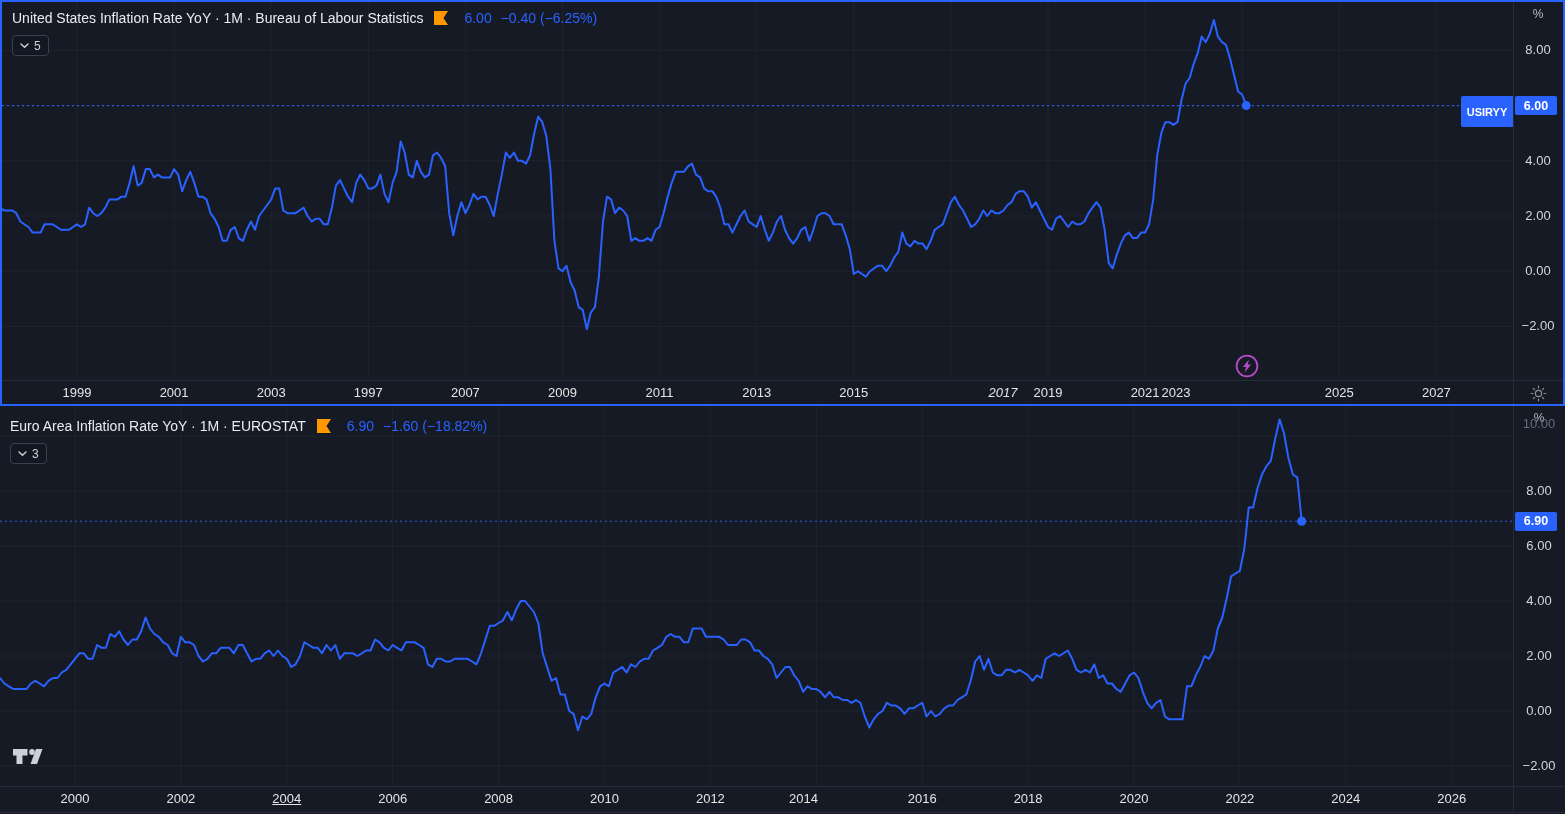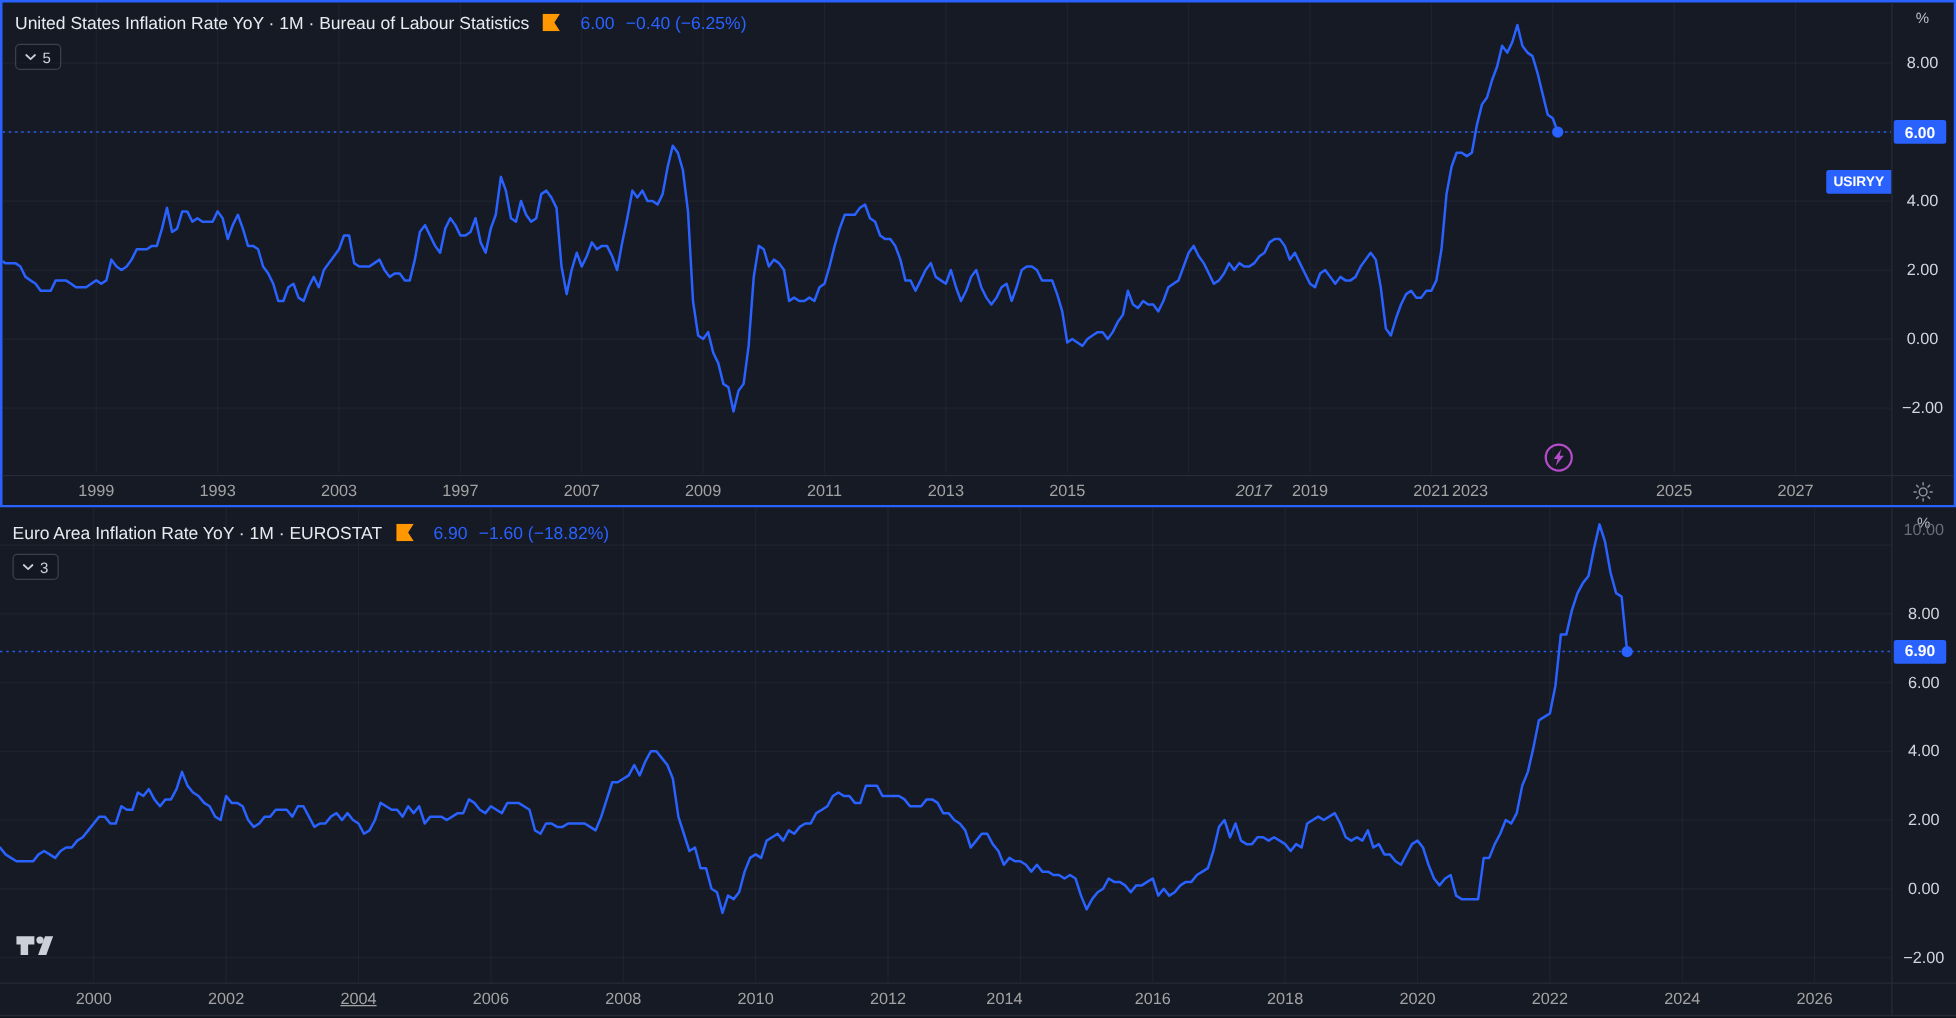--- a/index.html
+++ b/index.html
@@ -23,35 +23,35 @@
   .pane-bottom .header{top:10px;}
   .title-row{display:flex;align-items:center;height:20px;}
   .title{font-size:14px;font-weight:500;color:#e9ebf0;white-space:nowrap;}
   .flag-btn{display:inline-flex;align-items:center;margin-left:11px;cursor:pointer;}
   .val{color:#2962ff;font-size:14px;font-weight:500;margin-left:15px;white-space:nowrap;}
   .val.chg{margin-left:9px;}
   .collapse{margin-top:7px;display:inline-flex;align-items:center;gap:5px;height:21px;padding:0 7px;
             background:rgba(18,22,32,.55);border:1px solid #3a404d;border-radius:4px;
             color:#cdd1da;font-size:12px;cursor:pointer;}
 
-  .time-axis{position:absolute;height:22px;font-size:13px;color:#a3a3a3;z-index:3;}
+  .time-axis{position:absolute;height:22px;font-size:13px;color:#e5e5e5;z-index:3;}
   .pane-top .time-axis{left:0;top:380px;width:1511px;}
   .pane-bottom .time-axis{left:0;top:382px;width:1513px;}
   .time-axis span{position:absolute;width:48px;text-align:center;line-height:22px;}
 
   .price-axis{position:absolute;top:0;font-size:13px;color:#d2d5dd;z-index:3;}
   .pane-top .price-axis{left:1511px;width:50px;height:378px;}
   .pane-bottom .price-axis{left:1513px;width:52px;height:380px;}
   .price-axis .tick{position:absolute;left:0;width:100%;text-align:center;height:16px;line-height:16px;}
   .price-axis .tick.dim{color:#686d79;}
   .price-axis .unit{position:absolute;top:5px;left:0;width:100%;text-align:center;font-size:12px;color:#b9bdc8;}
 
-  .sym-badge{position:absolute;left:1459px;width:52px;height:19px;background:#2962ff;color:#fff;
+  .sym-badge{position:absolute;left:1459px;width:52px;height:31px;background:#2962ff;color:#fff;
              font-size:11px;font-weight:700;display:flex;align-items:center;justify-content:center;
-             border-radius:2px 0 0 2px;z-index:5;margin-top:40px;}
+             border-radius:2px 0 0 2px;z-index:5;}
   .price-badge{position:absolute;height:19px;background:#2962ff;color:#fff;font-size:12.5px;font-weight:700;
                display:flex;align-items:center;justify-content:center;border-radius:2px;z-index:5;}
   .pane-top .price-badge{left:1513px;width:42px;}
   .pane-bottom .price-badge{left:1515px;width:42px;}
 
   .event-icon{position:absolute;left:1232px;top:351px;width:26px;height:26px;z-index:4;cursor:pointer;}
   .corner-icon{position:absolute;left:1528px;top:383px;width:17px;height:17px;color:#8a8e99;z-index:4;cursor:pointer;}
   .tv-logo{position:absolute;left:13px;top:340px;width:34px;height:22px;color:#ccd0d9;z-index:4;cursor:pointer;}
 </style>
 </head>
@@ -104,21 +104,21 @@
       <button class="collapse">
         <svg width="9" height="6" viewBox="0 0 9 6">
           <path d="M1 1 L4.5 4.3 L8 1" stroke="#cdd1da" stroke-width="1.4" fill="none" stroke-linecap="round"></path>
         </svg>
         <span>5</span>
       </button>
     </div>
 
     <div class="time-axis" id="tx-0">
         <span style="left: 51px;">1999</span>
-        <span style="left: 148.1px;">1993</span>
+        <span style="left: 148.1px;">2001</span>
         <span style="left: 245.2px;">2003</span>
         <span style="left: 342.3px;">1997</span>
         <span style="left: 439.4px;">2007</span>
         <span style="left: 536.5px;">2009</span>
         <span style="left: 633.6px;">2011</span>
         <span style="left: 730.7px;">2013</span>
         <span style="left: 827.8px;">2015</span>
         <span style="left: 977px; font-style: italic;">2017</span>
         <span style="left: 1022px;">2019</span>
         <span style="left: 1119.1px;">2021</span>

